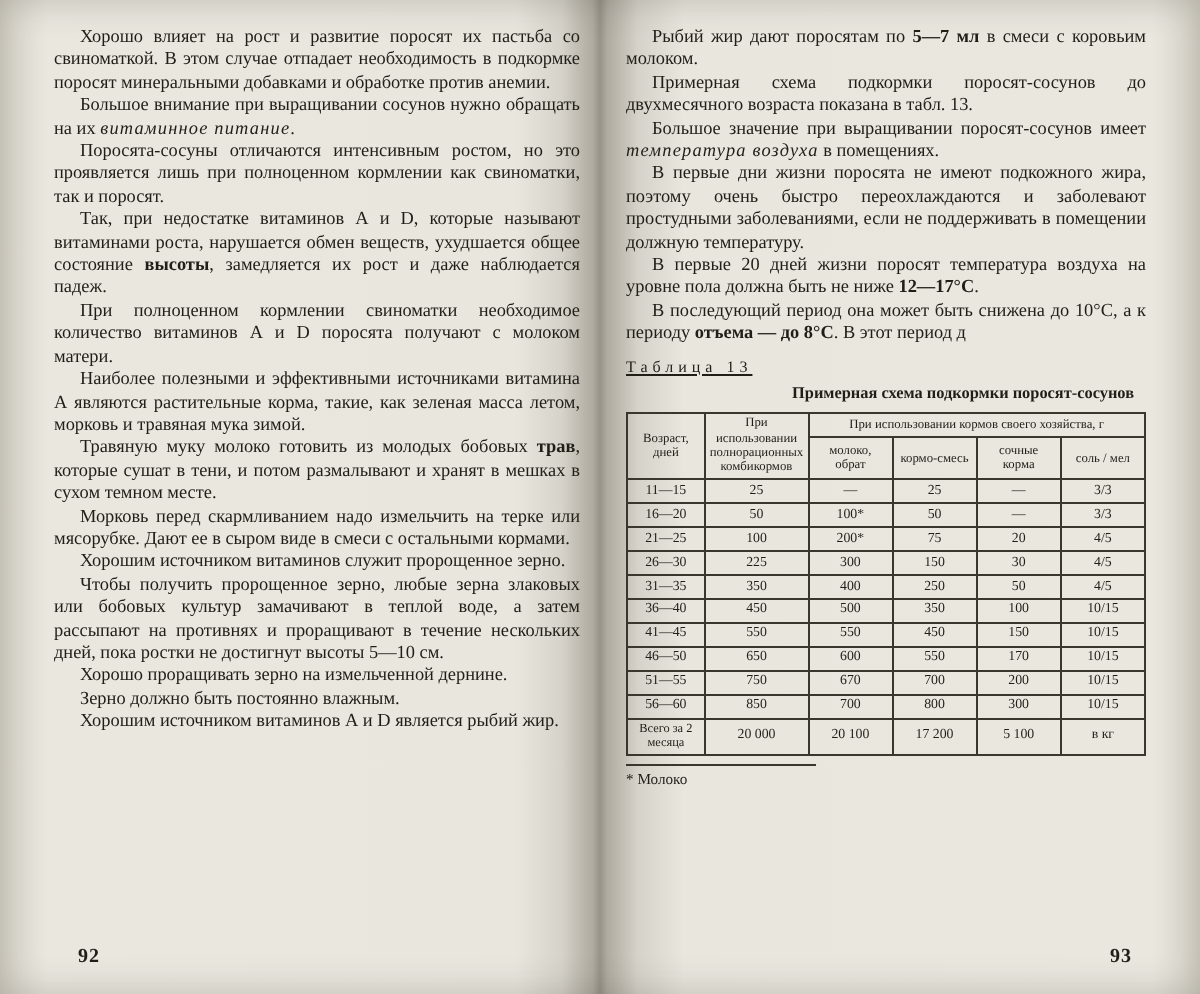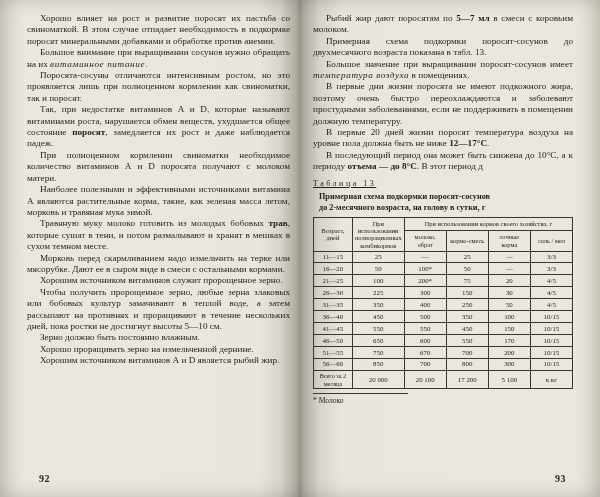--- a/index.html
+++ b/index.html
@@ -43,21 +43,21 @@
     pointer-events: none; z-index: 5;
   }
 
   
   .table-label {
     font-size: 8px; letter-spacing: 2.5px;
     margin: 6px 2px 3px 0;
     text-decoration: underline;
   }
   .table-title {
-    text-align: left; font-weight: bold; font-size: 8.2px;
+    text-align: right; font-weight: bold; font-size: 8.2px;
     line-height: 1.25; margin: 0 6px 4px 6px; text-indent: 0;
   }
   table.feeding {
     width: 100%; border-collapse: collapse;
     font-size: 6.9px; line-height: 1.15; margin-top: 2px;
     table-layout: fixed;
   }
   table.feeding th, table.feeding td {
     border: 1px solid #3c372e; padding: 1.5px 2px;
     text-align: center; vertical-align: middle; font-weight: normal;
@@ -74,47 +74,46 @@
 </head>
 <body>
 
 <div class="spread">
 
   <div class="page page-left">
     <div class="text-block" id="left-paragraphs">
         <p><span>Хорошо влияет на рост и развитие поросят их пастьба со свиноматкой. В этом случае отпадает необходимость в подкормке поросят минеральными добавками и обработке против анемии.</span></p>
         <p><span>Большое внимание при выращивании сосунов нужно обращать на их </span><span class="em">витаминное питание</span><span>.</span></p>
         <p><span>Поросята-сосуны отличаются интенсивным ростом, но это проявляется лишь при полноценном кормлении как свиноматки, так и поросят.</span></p>
-        <p><span>Так, при недостатке витаминов А и D, которые называют витаминами роста, нарушается обмен веществ, ухудшается общее состояние </span><span class="b">поросят</span><span>, замедляется их рост и даже наблюдается падеж.</span></p>
+        <p><span>Так, при недостатке витаминов А и D, которые называют витаминами роста, нарушается обмен веществ, ухудшается общее состояние </span><span class="b">высоты</span><span>, замедляется их рост и даже наблюдается падеж.</span></p>
         <p><span>При полноценном кормлении свиноматки необходимое количество витаминов А и D поросята получают с молоком матери.</span></p>
         <p><span>Наиболее полезными и эффективными источниками витамина А являются растительные корма, такие, как зеленая масса летом, морковь и травяная мука зимой.</span></p>
         <p><span>Травяную муку молоко готовить из молодых бобовых </span><span class="b">трав</span><span>, которые сушат в тени, и потом размалывают и хранят в мешках в сухом темном месте.</span></p>
         <p><span>Морковь перед скармливанием надо измельчить на терке или мясорубке. Дают ее в сыром виде в смеси с остальными кормами.</span></p>
         <p><span>Хорошим источником витаминов служит пророщенное зерно.</span></p>
         <p><span>Чтобы получить пророщенное зерно, любые зерна злаковых или бобовых культур замачивают в теплой воде, а затем рассыпают на противнях и проращивают в течение нескольких дней, пока ростки не достигнут высоты 5—10 см.</span></p>
+        <p><span>Хорошо проращивать зерно на измельченной дернине.</span></p>
         <p><span>Зерно должно быть постоянно влажным.</span></p>
-        <p><span>Хорошо проращивать зерно на измельченной дернине.</span></p>
         <p><span>Хорошим источником витаминов А и D является рыбий жир.</span></p>
       </div>
     <div class="page-number num-left">92</div>
   </div>
 
   <div class="page page-right">
     <div class="text-block" id="right-paragraphs">
         <p><span>Рыбий жир дают поросятам по </span><span class="b">5—7 мл</span><span> в смеси с коровьим молоком.</span></p>
         <p><span>Примерная схема подкормки поросят-сосунов до двухмесячного возраста показана в табл. 13.</span></p>
         <p><span>Большое значение при выращивании поросят-сосунов имеет </span><span class="em">температура воздуха</span><span> в помещениях.</span></p>
         <p><span>В первые дни жизни поросята не имеют подкожного жира, поэтому очень быстро переохлаждаются и заболевают простудными заболеваниями, если не поддерживать в помещении должную температуру.</span></p>
         <p><span>В первые 20 дней жизни поросят температура воздуха на уровне пола должна быть не ниже </span><span class="b">12—17°С</span><span>.</span></p>
         <p><span>В последующий период она может быть снижена до 10°С, а к периоду </span><span class="b">отъема — до 8°С</span><span>. В этот период д</span></p>
       </div>
 
     <div class="table-label">Таблица 13</div>
     <div class="table-title">Примерная схема подкормки поросят-сосунов</div>
-    <div class="table-title" style="margin-top:-3px;">до 2-месячного возраста, на голову в сутки, г</div>
 
     <table class="feeding" id="feeding-table">
       <colgroup>
         <col class="c-age">
           <col class="c-full">
           <col>
           <col>
           <col>
           <col>
       </colgroup>

